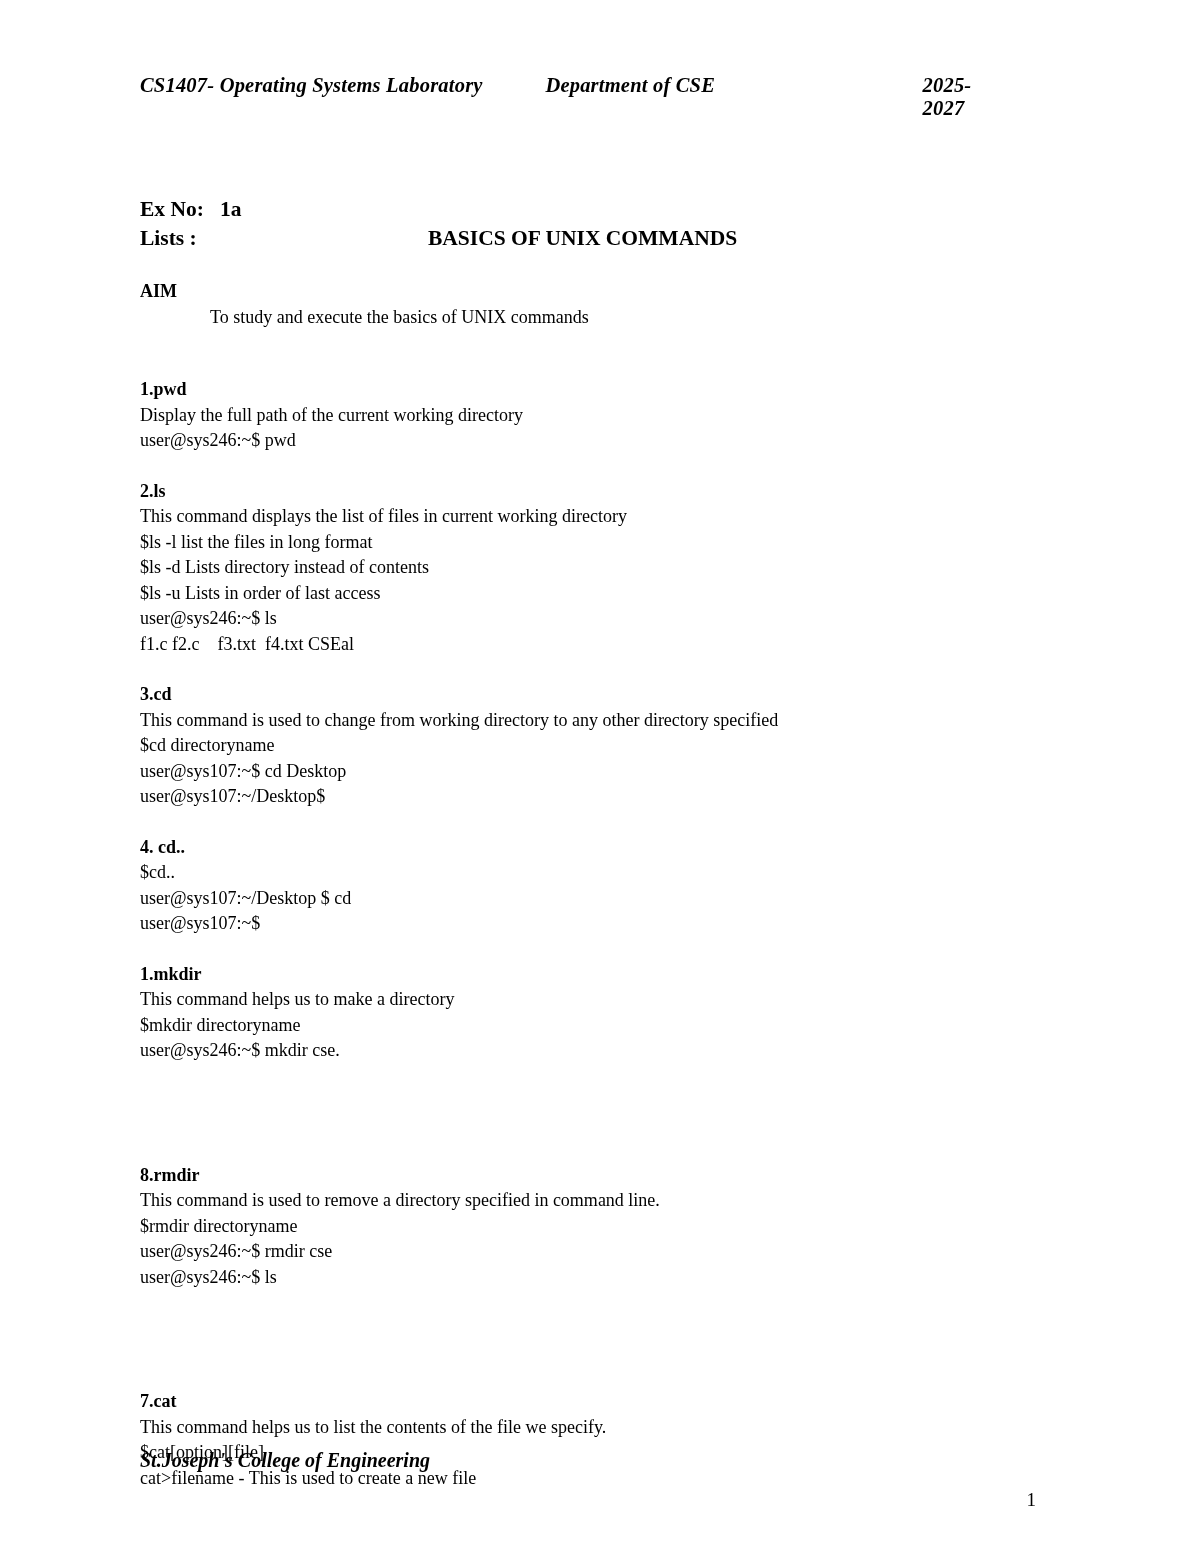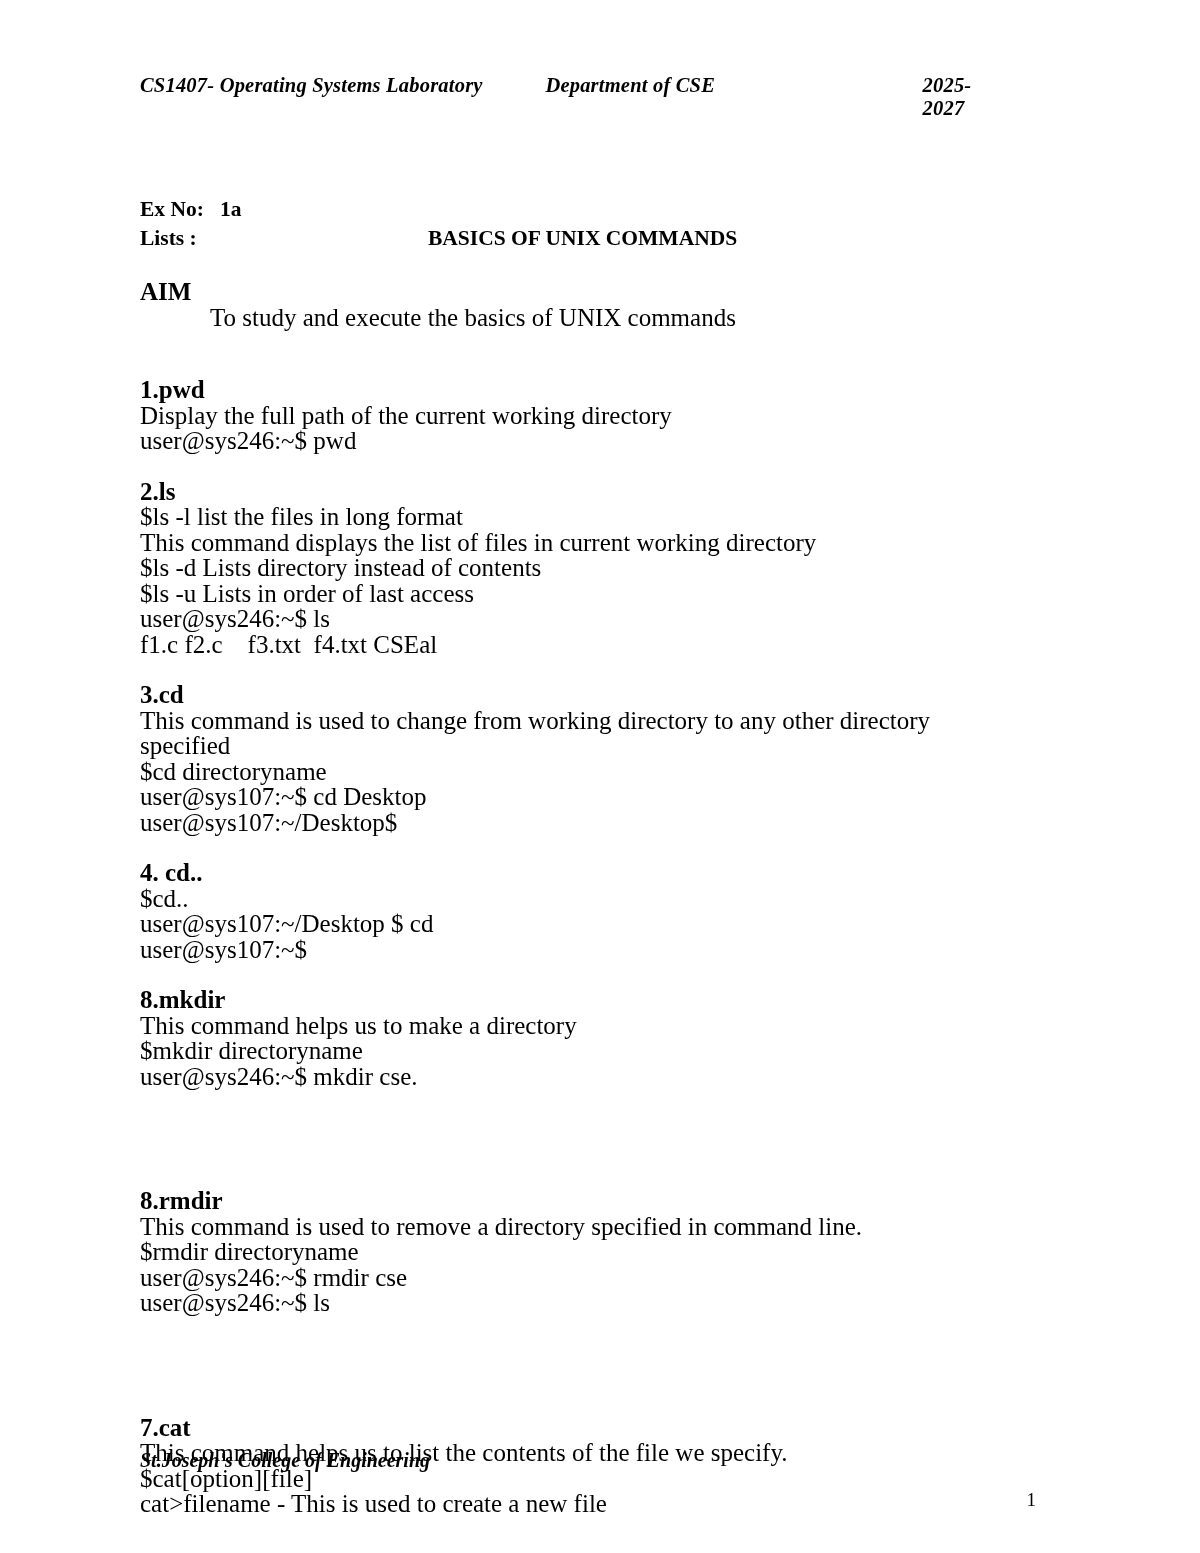--- a/index.html
+++ b/index.html
@@ -34,21 +34,21 @@
   .header .h-mid { width: 400px; }
   .header .h-right { text-align: left; }
 
   .body-block {
     margin-top: 75px;
     font-size: 21px;
     line-height: 25px;
   }
   .line {
     white-space: pre-wrap;
-    font-size: 25px;
+    font-size: 18px;
     line-height: 25.5px;
   }
   .bold {
     font-weight: bold;
   }
   .exno-row {
     font-weight: bold;
     font-size: 21.5px;
     line-height: 29px;
   }
@@ -115,22 +115,22 @@
     <div class="spacer-sm"></div>
 
     <div class="section">
       <div class="line bold">1.pwd</div>
       <div class="line">Display the full path of the current working directory</div>
       <div class="line">user@sys246:~$ pwd</div>
     </div>
 
     <div class="section">
       <div class="line bold">2.ls</div>
+      <div class="line">This command displays the list of files in current working directory</div>
       <div class="line">$ls -l list the files in long format</div>
-      <div class="line">This command displays the list of files in current working directory</div>
       <div class="line">$ls -d Lists directory instead of contents</div>
       <div class="line">$ls -u Lists in order of last access</div>
       <div class="line">user@sys246:~$ ls</div>
       <div class="line">f1.c f2.c    f3.txt  f4.txt CSEal</div>
     </div>
 
     <div class="section">
       <div class="line bold">3.cd</div>
       <div class="line">This command is used to change from working directory to any other directory specified</div>
       <div class="line">$cd directoryname</div>
@@ -139,21 +139,21 @@
     </div>
 
     <div class="section">
       <div class="line bold">4. cd..</div>
       <div class="line">$cd..</div>
       <div class="line">user@sys107:~/Desktop $ cd</div>
       <div class="line">user@sys107:~$</div>
     </div>
 
     <div class="section">
-      <div class="line bold">8.mkdir</div>
+      <div class="line bold">1.mkdir</div>
       <div class="line">This command helps us to make a directory</div>
       <div class="line">$mkdir directoryname</div>
       <div class="line">user@sys246:~$ mkdir cse.</div>
     </div>
 
     <div class="spacer-lg"></div>
 
     <div class="section">
       <div class="line bold">8.rmdir</div>
       <div class="line">This command is used to remove a directory specified in command line.</div>

